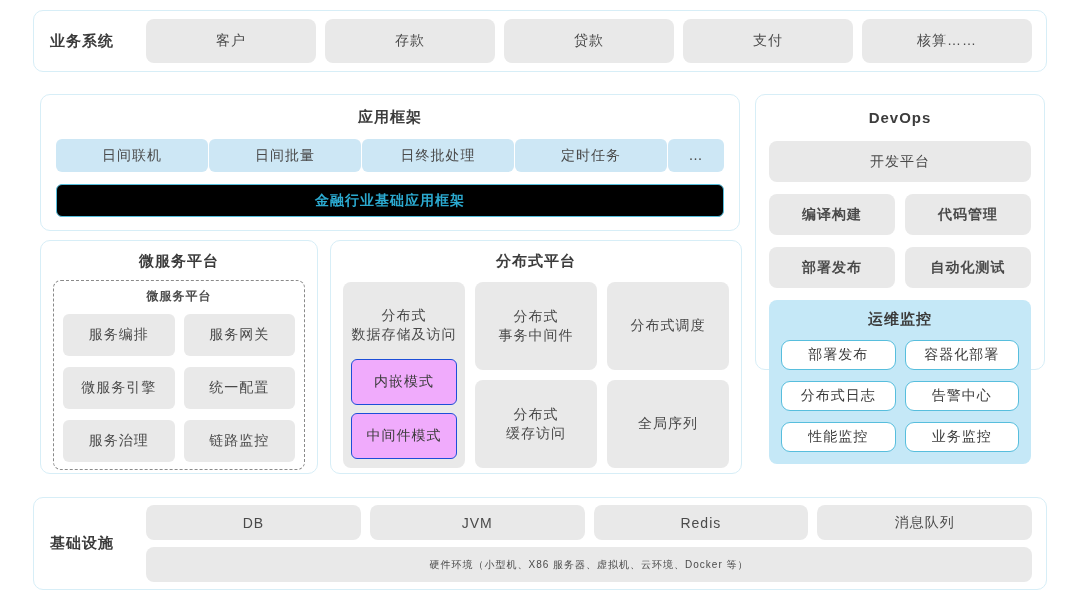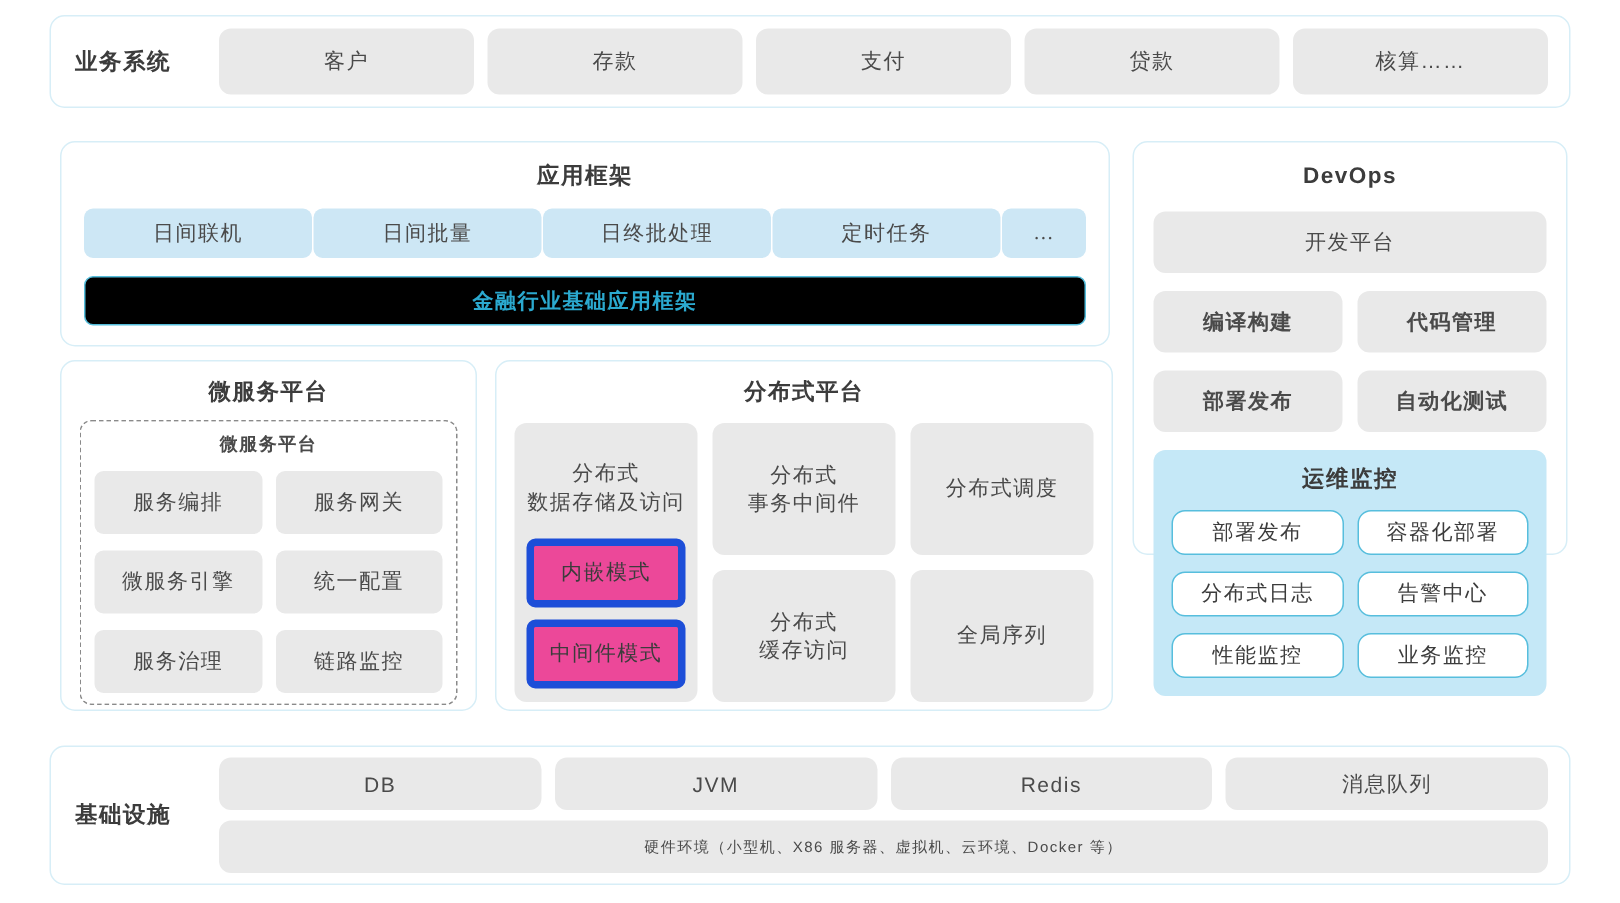--- a/index.html
+++ b/index.html
@@ -169,22 +169,22 @@
     display: flex;
     align-items: center;
     justify-content: center;
     text-align: center;
     font-size: 14px;
     color: #4a4a4a;
     letter-spacing: 1px;
   }
   .mode-box {
     height: 46px;
-    background: #ec4899;
-    border: 5px solid #1d4ed8;
+    background: #f0abfc;
+    border: 1px solid #1d4ed8;
     border-radius: 6px;
     display: flex;
     align-items: center;
     justify-content: center;
     font-size: 14px;
     color: #3c3c3c;
     letter-spacing: 1px;
   }
   .mode-box + .mode-box { margin-top: 8px; }
   
@@ -194,22 +194,22 @@
 </head>
 <body>
 
 <div class="page">
 
   <section class="panel band business-band">
     <div class="band-label">业务系统</div>
     <div class="band-content chip-row">
       <div class="chip">客户</div>
       <div class="chip">存款</div>
+      <div class="chip">贷款</div>
       <div class="chip">支付</div>
-      <div class="chip">贷款</div>
       <div class="chip">核算……</div>
     </div>
   </section>
 
   <section class="panel app-framework">
     <div class="panel-title">应用框架</div>
     <div class="blue-row">
       <div class="blue-chip">日间联机</div>
       <div class="blue-chip">日间批量</div>
       <div class="blue-chip">日终批处理</div>

